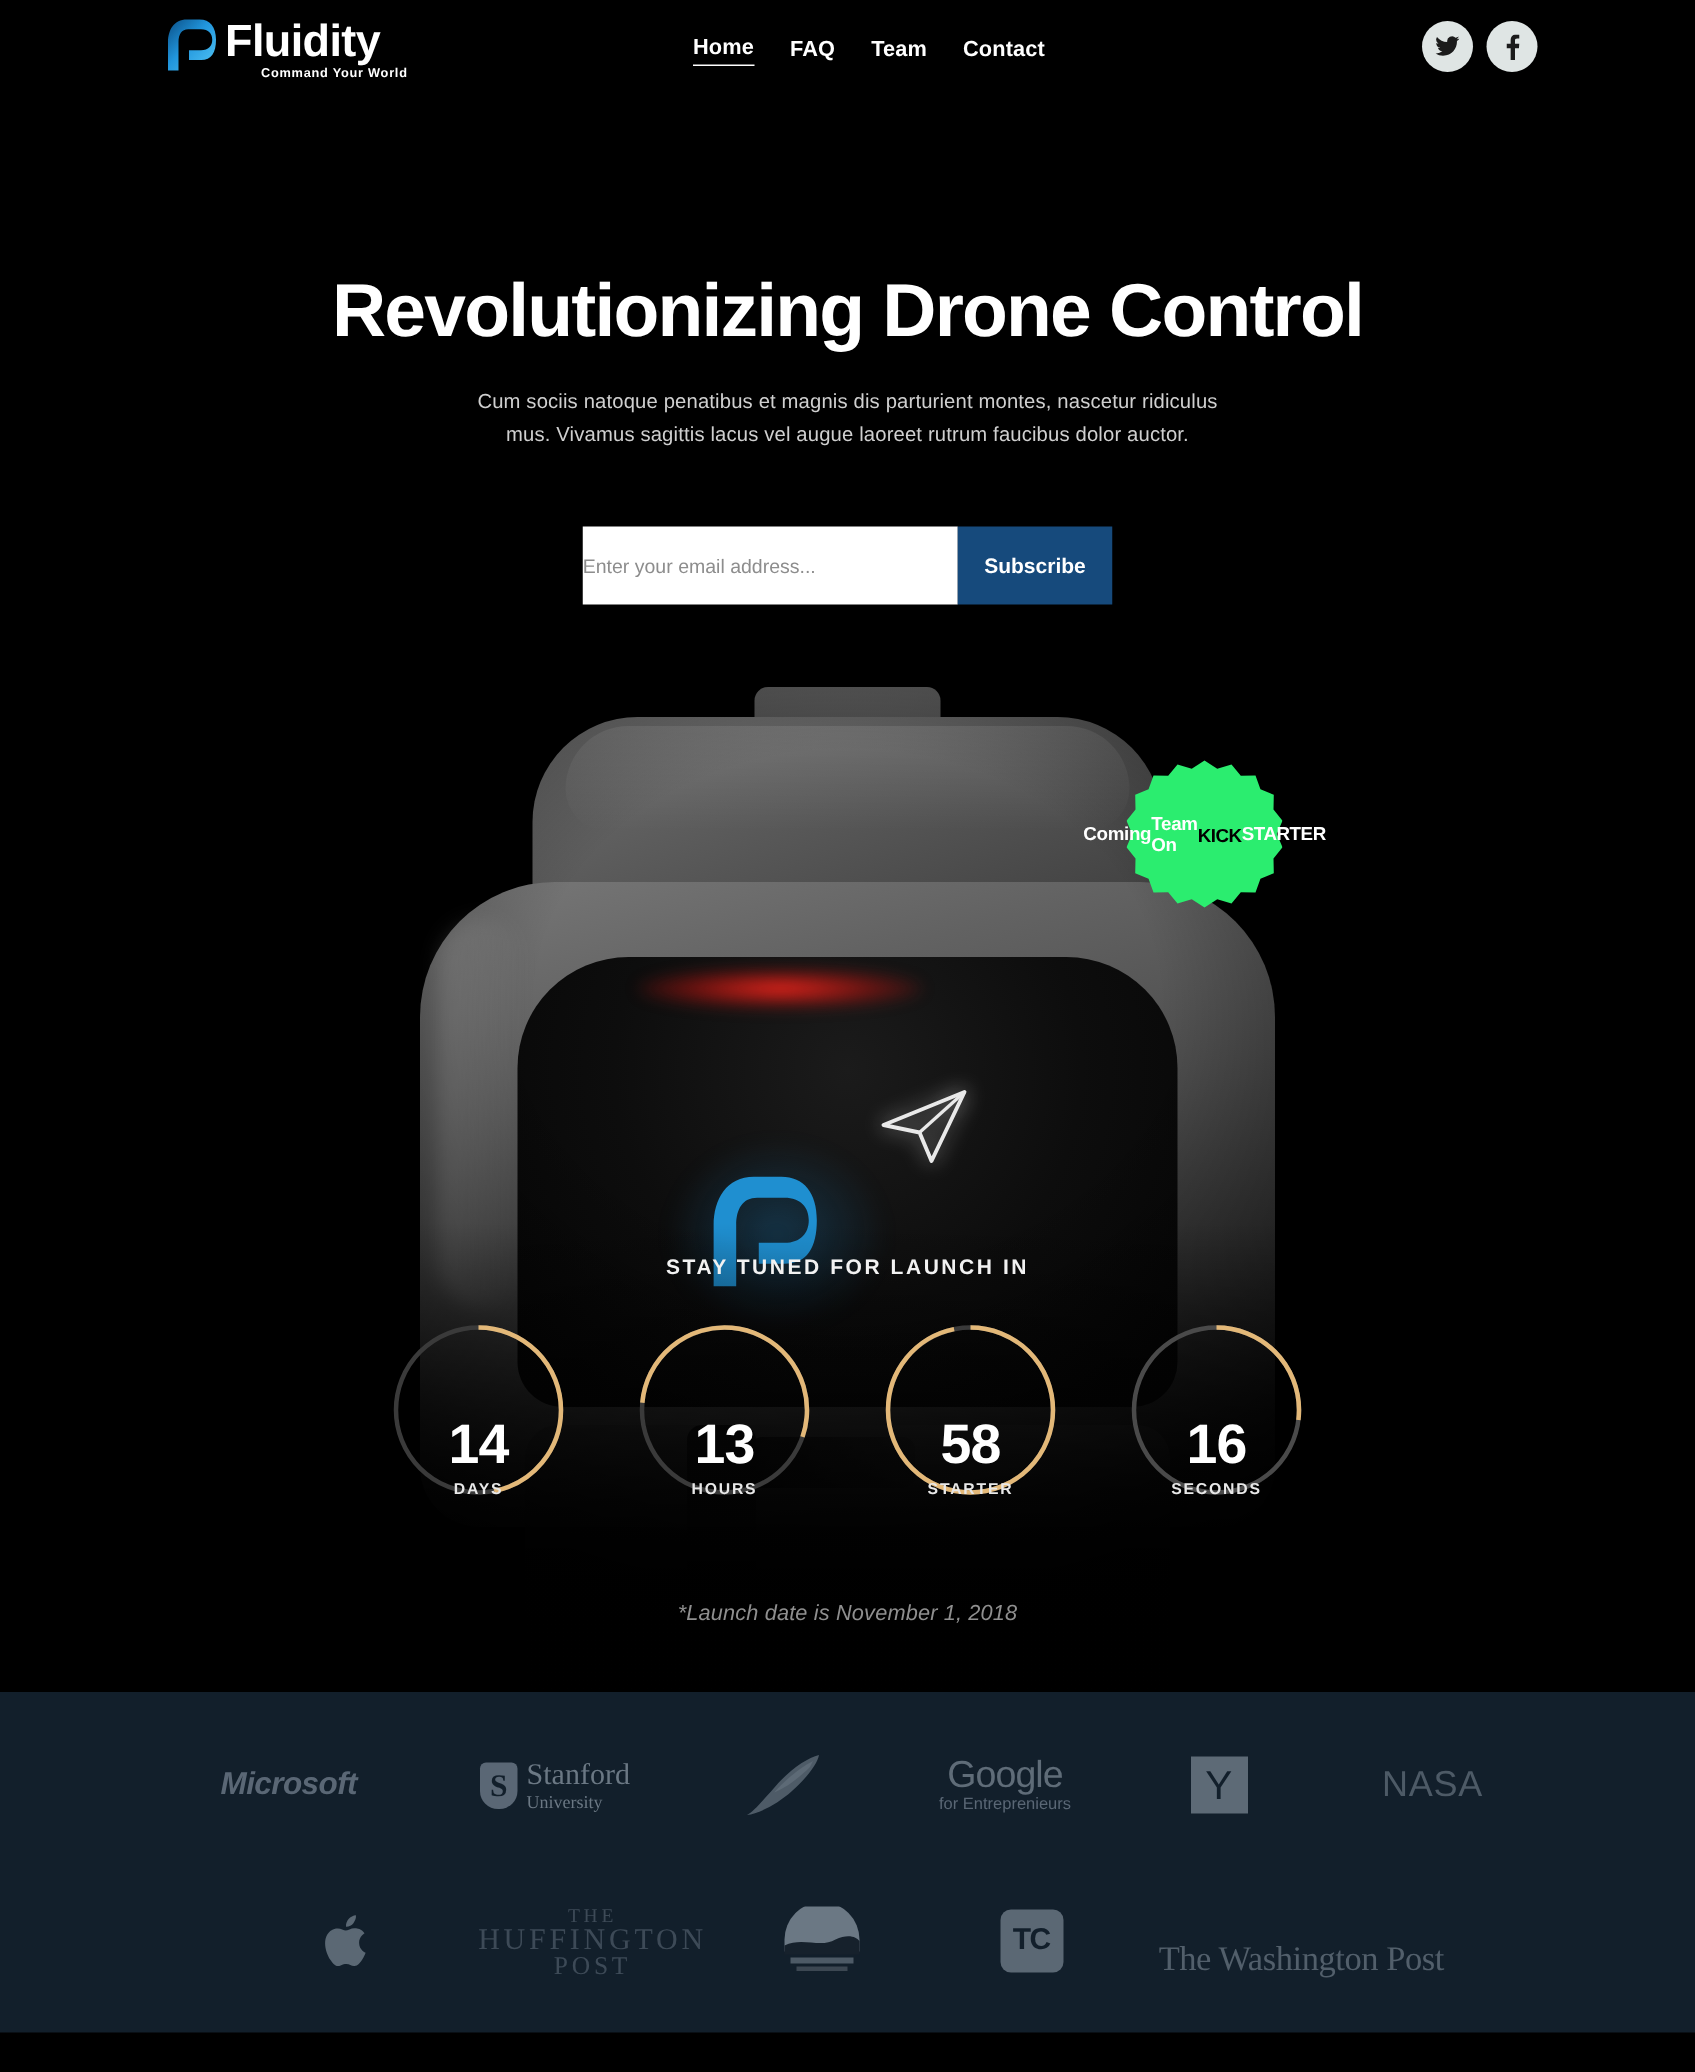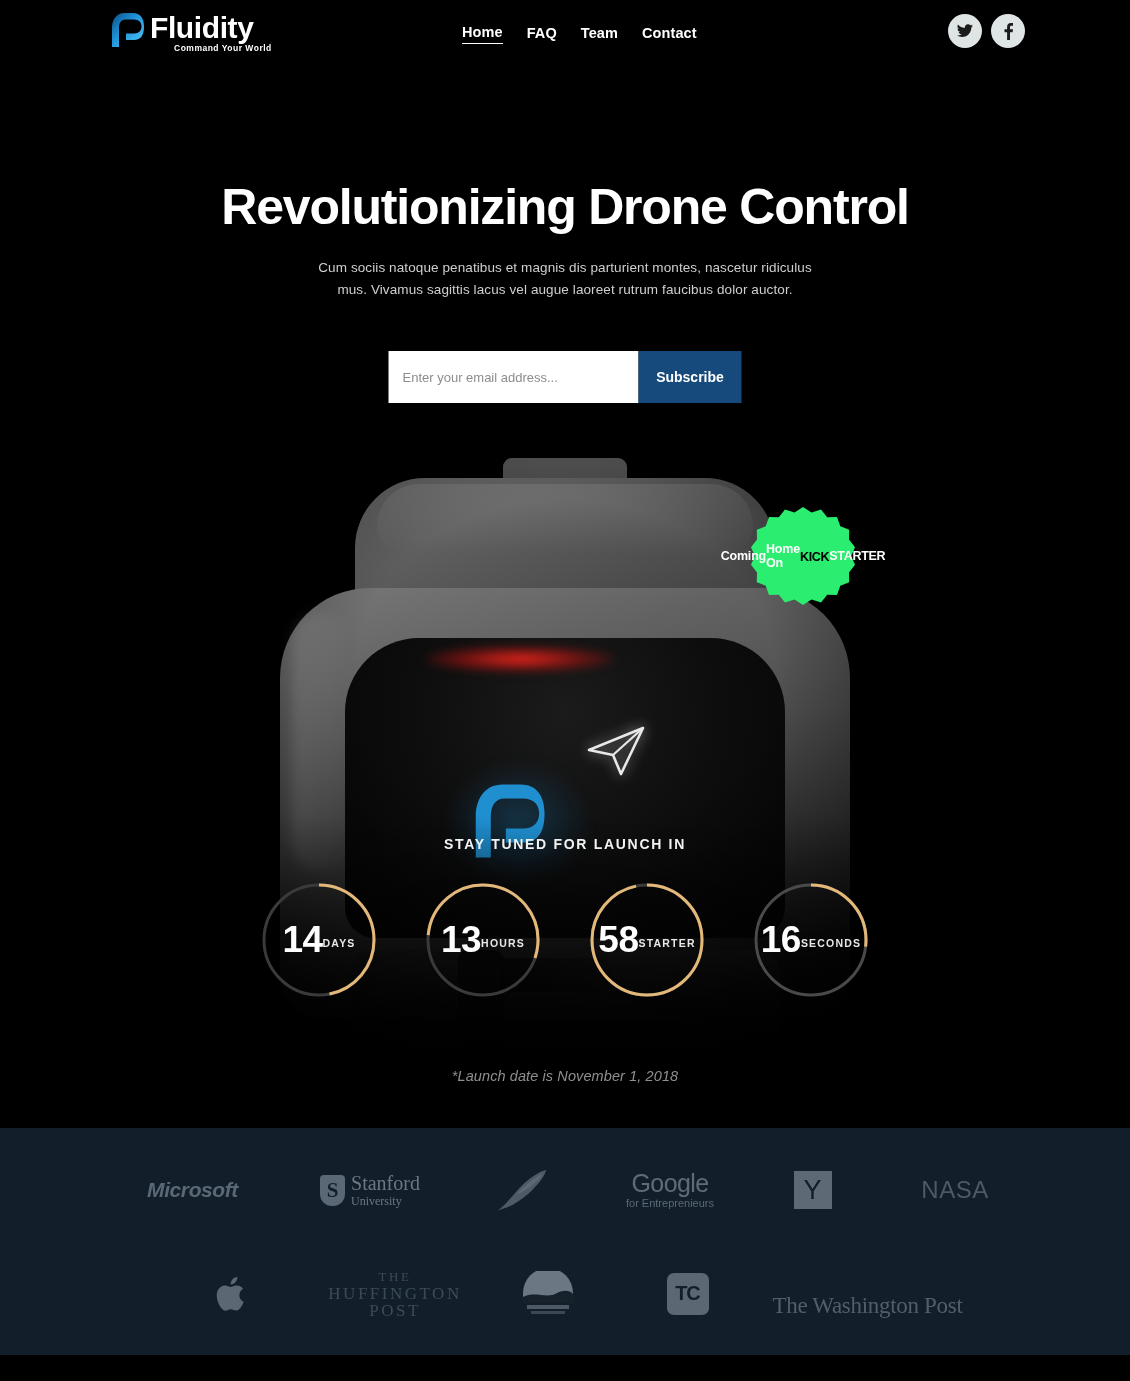--- a/index.html
+++ b/index.html
@@ -141,21 +141,21 @@
     z-index: 30;
   }
   .subscribe input {
     flex: 1;
     border: none;
     outline: none;
     background: #ffffff;
     font-family: "Liberation Sans", sans-serif;
     font-size: 13px;
     color: #333;
-    padding: 0 14px;
+    padding: 0 0;
   }
   .subscribe input::placeholder { color: #8d8d8d; }
   .subscribe button {
     width: 103px;
     border: none;
     background: #164a7c;
     color: #ffffff;
     font-family: "Liberation Sans", sans-serif;
     font-size: 14px;
     font-weight: bold;
@@ -340,23 +340,23 @@
   }
   .counter {
     position: relative;
     width: 118px; height: 118px;
   }
   .counter svg { position:absolute; inset:0; }
   .counter-inner {
     position: absolute;
     inset: 0;
     display: flex;
-    flex-direction: row;
+    flex-direction: column;
     align-items: center;
-    justify-content: center;
+    justify-content: flex-end;
   }
   .counter-val {
     font-size: 37px;
     font-weight: bold;
     color: #ffffff;
     line-height: 38px;
     letter-spacing: -0.5px;
   }
   .counter-unit {
     font-size: 10.5px;
@@ -449,21 +449,21 @@
   }
 
   .lw-huff {
     font-family: "Liberation Serif", serif;
     color: #3d4a57;
     text-align: center;
     letter-spacing: 2.5px;
     line-height: 17px;
   }
   .lw-huff .a { font-size: 13px; display:block; }
-  .lw-huff .b { font-size: 17px; display:block; }
+  .lw-huff .b { font-size: 20px; display:block; }
   .lw-huff .c { font-size: 17px; display:block; }
   .lw-tc {
     width: 42px; height: 42px;
     background: #5b6874;
     border-radius: 7px;
     display:flex; align-items:center; justify-content:center;
     color:#121f2b; font-size:20px; font-weight:bold; letter-spacing:-1px;
   }
   .lw-wapo {
     font-family: "Liberation Serif", serif;
@@ -549,21 +549,21 @@
     <input type="text" placeholder="Enter your email address..." style="">
     <button type="submit">Subscribe</button>
   </form>
 
   <div class="ks-badge">
     <svg viewBox="0 0 104 100">
       <path d="M52 1 L60.5 6.5 L70 3.6 L76.2 11.2 L86 11 L89.3 20.2 L98.2 23.8 L98 33.6 L104 41.2 L100.2 50 L104 58.8 L98 66.4 L98.2 76.2 L89.3 79.8 L86 89 L76.2 88.8 L70 96.4 L60.5 93.5 L52 99 L43.5 93.5 L34 96.4 L27.8 88.8 L18 89 L14.7 79.8 L5.8 76.2 L6 66.4 L0 58.8 L3.8 50 L0 41.2 L6 33.6 L5.8 23.8 L14.7 20.2 L18 11 L27.8 11.2 L34 3.6 L43.5 6.5 Z" fill="#2bed6f"></path>
     </svg>
     <div class="ks-text">
       <span class="ks-l1">Coming</span>
-      <span class="ks-l2">Home On</span>
+      <span class="ks-l2">Team On</span>
       <span class="ks-l3">KICK</span>
       <span class="ks-l4">STARTER</span>
     </div>
   </div>
 
   <div class="countdown-label">STAY TUNED FOR LAUNCH IN</div>
 
   <div class="counters">
 
     <div class="counter">

